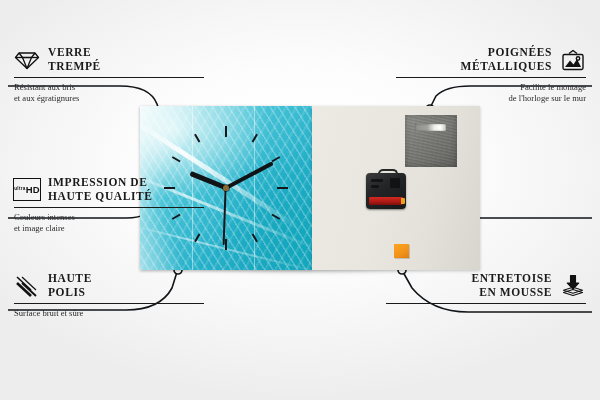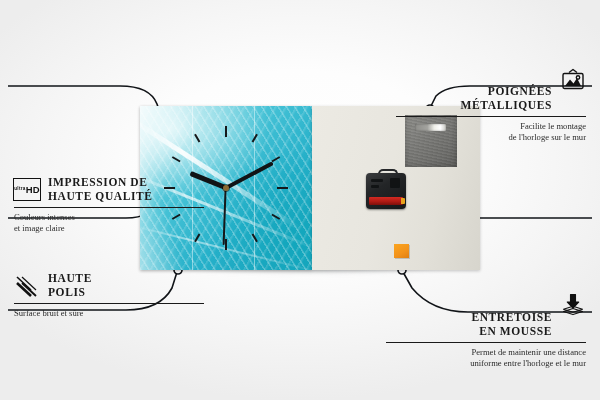--- a/index.html
+++ b/index.html
@@ -268,21 +268,21 @@
   .feature .title {
     font-family: "Liberation Serif", serif;
     font-weight: bold;
     font-size: 11.5px;
     line-height: 13.5px;
     letter-spacing: 0.6px;
     color: #1a1a1a;
     white-space: pre-line;
   }
   .feature.left .title { text-align: left; }
-  .feature.right .title { text-align: right; margin-top: 39px; }
+  .feature.right .title { text-align: right; }
   .feature .rule {
     height: 1px;
     background: #1a1a1a;
     margin: 4px 0 4px 0;
   }
   .feature .desc {
     font-family: "Liberation Serif", serif;
     font-size: 8.6px;
     line-height: 10.5px;
     color: #2b2b2b;
@@ -414,20 +414,40 @@
       <div id="mech-body">
         <div class="mech-detail" style="left:5px;top:6px;width:12px;height:3px"></div>
         <div class="mech-detail" style="left:5px;top:12px;width:8px;height:3px"></div>
         <div class="mech-detail" style="left:24px;top:5px;width:10px;height:10px"></div>
         <div id="mech-battery"></div>
       </div>
     </div>
     <div id="foam-spacer"></div>
   </div>
 
+  <div class="feature left" style="left:14px; top:46px;">
+    <div class="head">
+      <span class="ico">
+        <svg width="26" height="20" viewBox="0 0 26 20">
+          <g fill="none" stroke="#111" stroke-width="1.3" stroke-linejoin="round">
+            <path d="M5 3 L21 3 L24.5 7.5 L13 18.5 L1.5 7.5 Z"></path>
+            <path d="M1.5 7.5 L24.5 7.5"></path>
+            <path d="M5 3 L8.5 7.5 L13 18.5"></path>
+            <path d="M21 3 L17.5 7.5 L13 18.5"></path>
+            <path d="M8.5 7.5 L17.5 7.5"></path>
+          </g>
+        </svg>
+      </span>
+      <span class="title">VERRE
+TREMPÉ</span>
+    </div>
+    <div class="rule"></div>
+    <div class="desc">Résistant aux bris
+et aux égratignures</div>
+  </div>
 
   <div class="feature left" style="left:14px; top:176px;">
     <div class="head">
       <span class="ico">
         <span class="hd-badge">
           <span class="u">ultra</span>
           <span class="h">HD</span>
         </span>
       </span>
       <span class="title">IMPRESSION DE
@@ -486,17 +506,15 @@
         <svg width="24" height="24" viewBox="0 0 24 24">
           <g fill="#111" stroke="#111" stroke-width="1.1" stroke-linejoin="round">
             <path d="M9.5 1.5 h5 v7.5 h3.2 L12 15 L6.3 9 h3.2 z"></path>
             <path d="M12 15.6 L21.5 18.6 L12 21.6 L2.5 18.6 Z" fill="none"></path>
             <path d="M12 13.2 L21.5 16.2 L12 19.2 L2.5 16.2 Z" fill="none"></path>
           </g>
         </svg>
       </span>
     </div>
     <div class="rule"></div>
-    <div class="desc">Permet de maintenir une distance
-uniforme entre l'horloge et le mur</div>
   </div>
 
 </div>
 
 </body></html>

